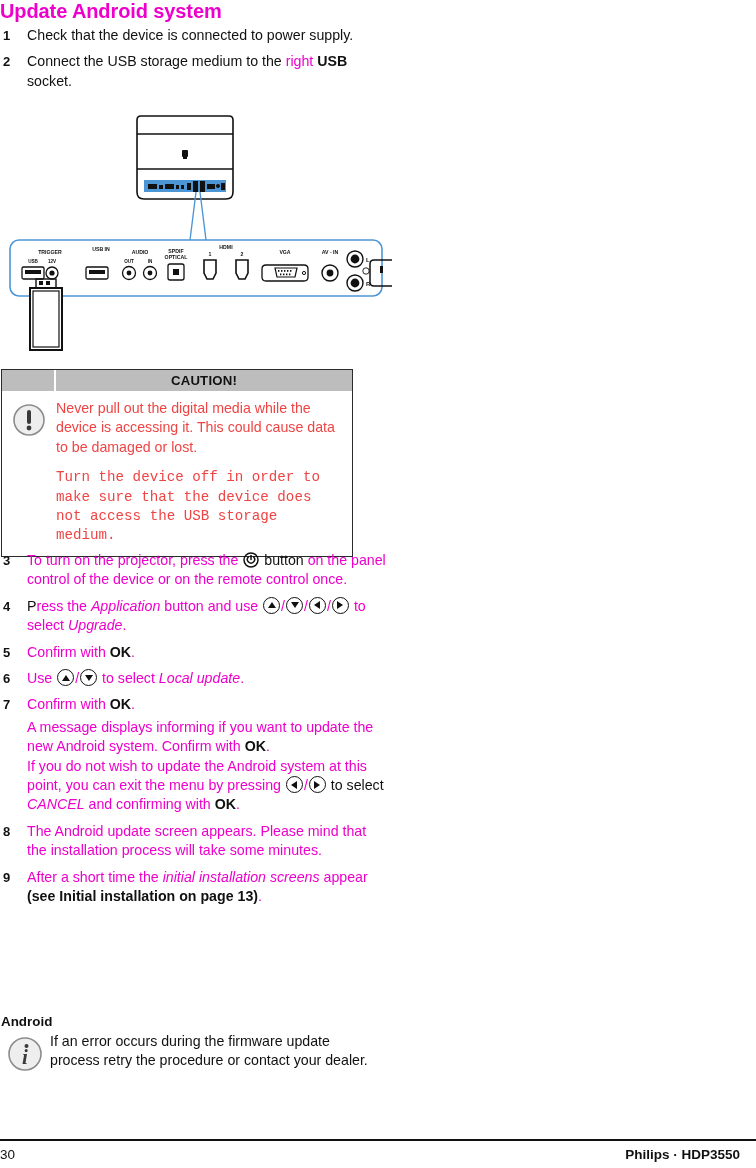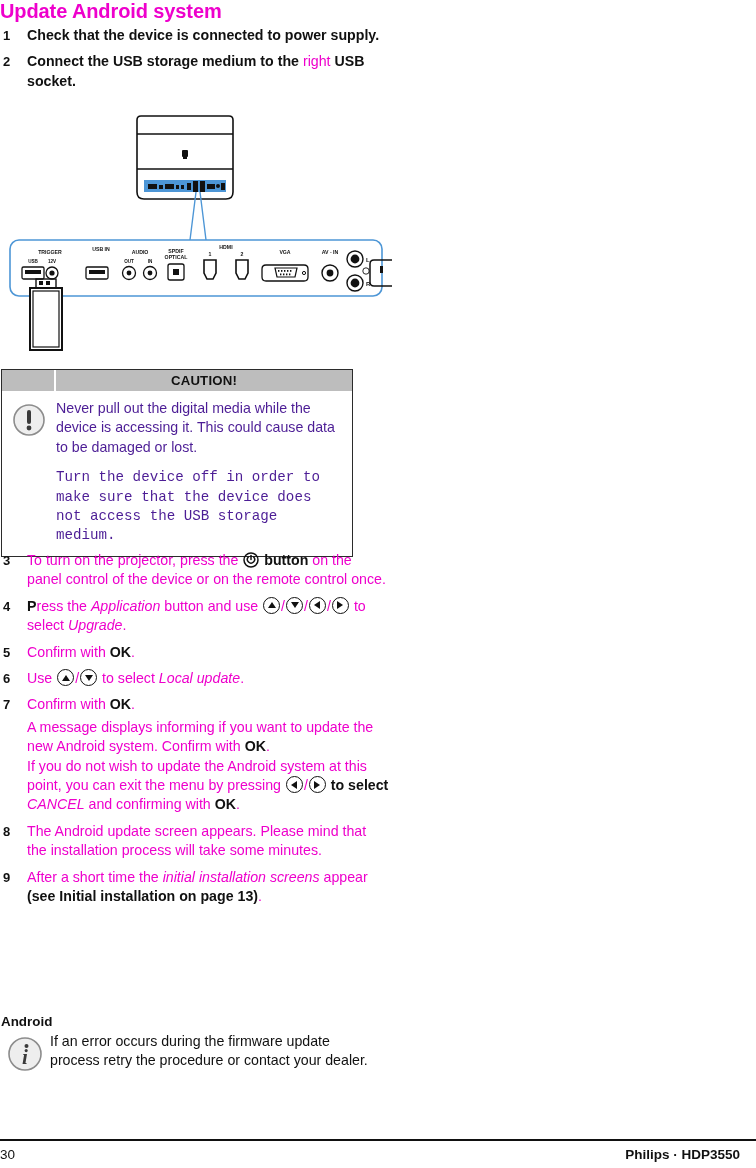--- a/index.html
+++ b/index.html
@@ -22,21 +22,21 @@
   }
 
   
   .steps{position:absolute;left:0;top:26px;width:392px;}
   .step{display:flex;align-items:flex-start;margin-bottom:7px;}
   .step .num{
     width:24px;min-width:24px;text-align:left;padding-left:3px;
     font-size:13px;font-weight:bold;color:#111;line-height:19px;
   }
   .step .txt{font-size:14.2px;line-height:19.4px;width:362px;}
-  .black{color:#111;font-weight:bold;}
+  .black{color:#111;}
   .mag{color:#ee00cc;}
   .b{font-weight:bold;}
   .i{font-style:italic;}
 
   
   .figure{position:absolute;left:0;top:112px;width:392px;height:248px;}
 
   
   .caution{
     position:absolute;left:1px;top:369px;width:352px;
@@ -44,21 +44,21 @@
   }
   .caution-head{display:flex;height:21px;background:#bdbdbd;}
   .caution-head .cell-l{width:54px;border-right:2px solid #ffffff;box-sizing:border-box;}
   .caution-head .cell-r{
     flex:1;display:flex;align-items:center;justify-content:center;
     font-size:13.2px;font-weight:bold;color:#111;letter-spacing:.2px;
   }
   .caution-body{display:flex;background:#fff;padding:8px 0 10px 0;}
   .caution-icon{width:54px;min-width:54px;display:flex;justify-content:center;padding-top:4px;}
   .caution-text{flex:1;padding-right:14px;}
-  .caution-text p{margin:0 0 11px 0;font-size:14.2px;line-height:19.4px;color:#4c1d95;}
+  .caution-text p{margin:0 0 11px 0;font-size:14.2px;line-height:19.4px;color:#ef4444;}
   .caution-text p:last-child{margin-bottom:0;font-family:Liberation Mono, monospace;}
 
   
   .steps2{position:absolute;left:0;top:551px;width:392px;}
   .sub{font-size:14.2px;line-height:19.4px;margin-top:3px;}
   .sub p{margin:0;}
 
   
   .notice-wrap{position:absolute;left:0;top:1014px;width:392px;}
   .notice-h{font-size:13.4px;font-weight:bold;color:#111;margin:0 0 3px 1px;}

